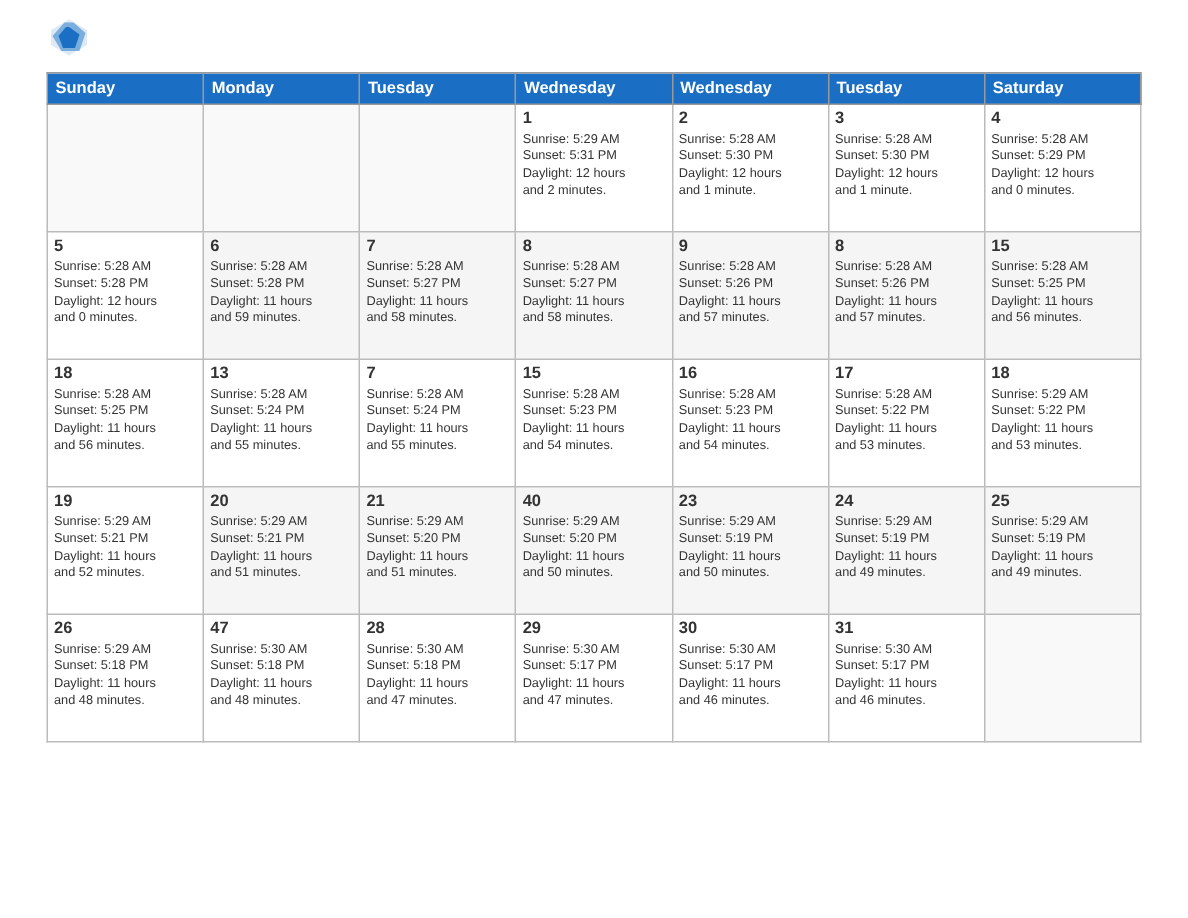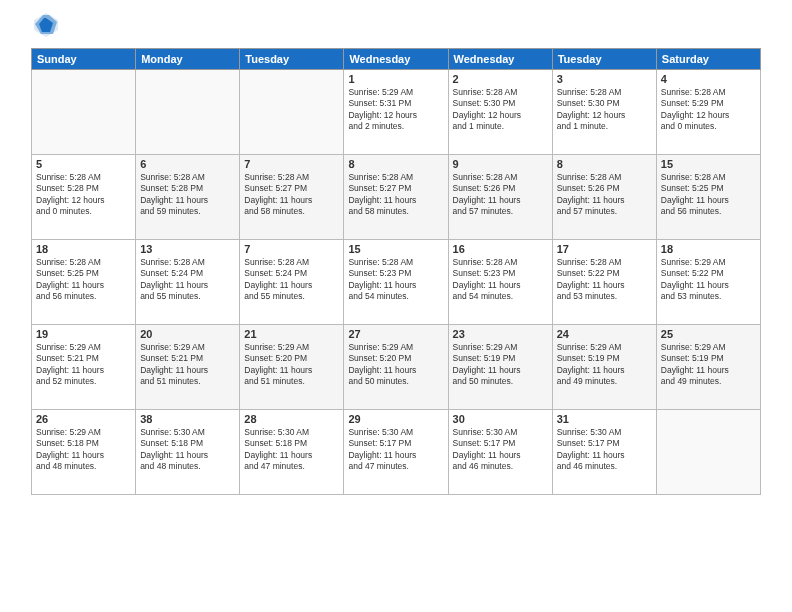--- a/index.html
+++ b/index.html
@@ -291,21 +291,21 @@
 and 51 minutes.</div>
           </td>
           <td>
             <div class="day-number">21</div>
             <div class="day-info" style="white-space: pre-line;">Sunrise: 5:29 AM
 Sunset: 5:20 PM
 Daylight: 11 hours
 and 51 minutes.</div>
           </td>
           <td>
-            <div class="day-number">27</div>
+            <div class="day-number">40</div>
             <div class="day-info" style="white-space: pre-line;">Sunrise: 5:29 AM
 Sunset: 5:20 PM
 Daylight: 11 hours
 and 50 minutes.</div>
           </td>
           <td>
             <div class="day-number">23</div>
             <div class="day-info" style="white-space: pre-line;">Sunrise: 5:29 AM
 Sunset: 5:19 PM
 Daylight: 11 hours
@@ -328,21 +328,21 @@
         </tr>
         <tr class="row-odd">
           <td>
             <div class="day-number">26</div>
             <div class="day-info" style="white-space: pre-line;">Sunrise: 5:29 AM
 Sunset: 5:18 PM
 Daylight: 11 hours
 and 48 minutes.</div>
           </td>
           <td>
-            <div class="day-number">38</div>
+            <div class="day-number">47</div>
             <div class="day-info" style="white-space: pre-line;">Sunrise: 5:30 AM
 Sunset: 5:18 PM
 Daylight: 11 hours
 and 48 minutes.</div>
           </td>
           <td>
             <div class="day-number">28</div>
             <div class="day-info" style="white-space: pre-line;">Sunrise: 5:30 AM
 Sunset: 5:18 PM
 Daylight: 11 hours

